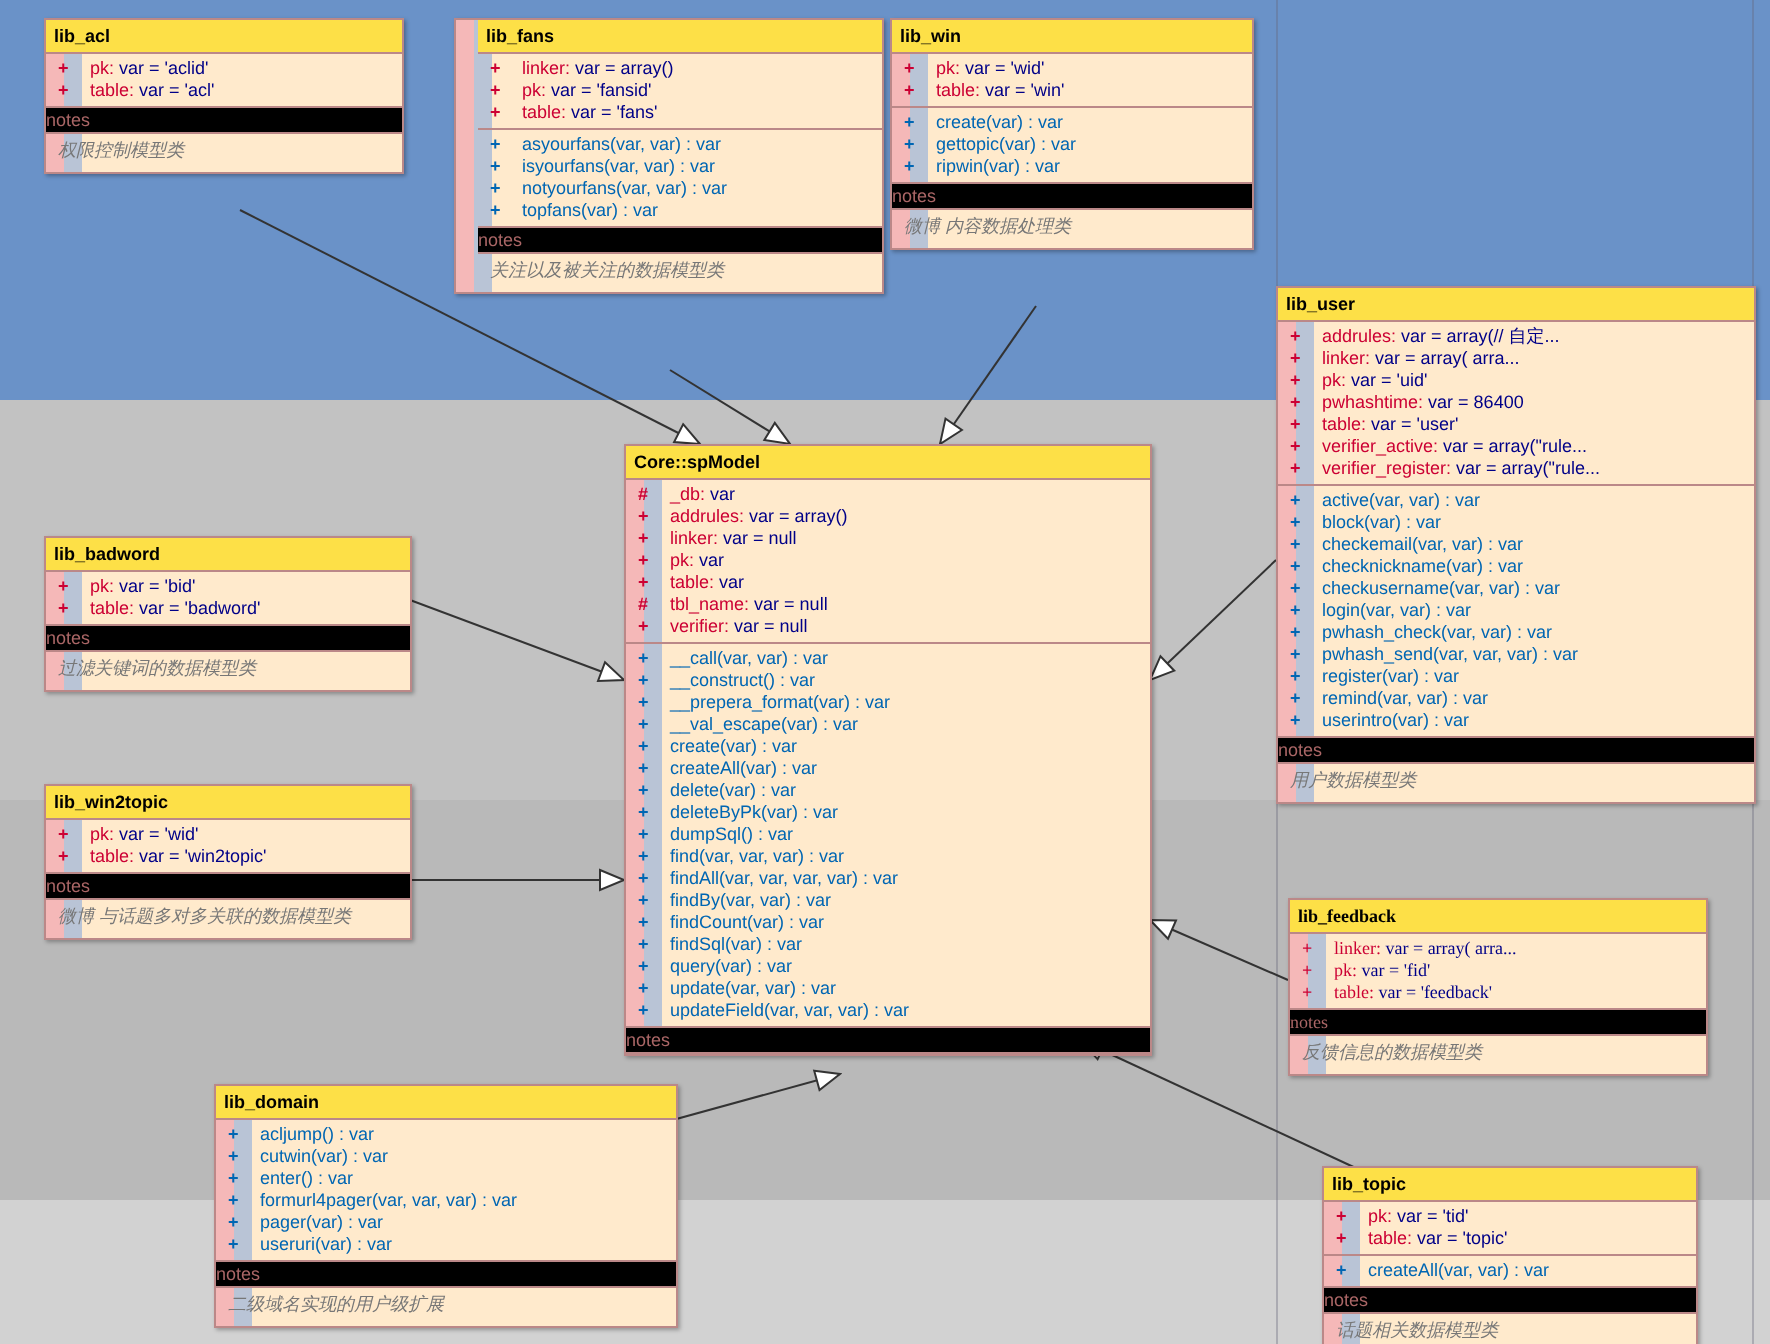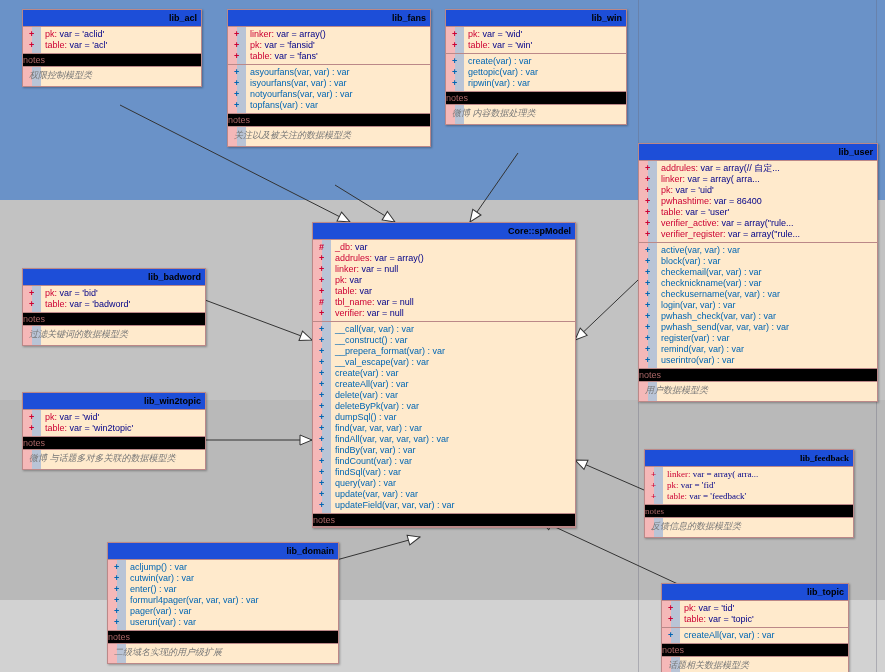--- a/index.html
+++ b/index.html
@@ -5,21 +5,21 @@
 html,body{margin:0;padding:0;font-family:Verdana,sans-serif;font-size:9px;width:885px;height:672px;overflow:hidden}
 .canvas{position:relative;width:885px;height:672px;background:#c5c5c5}
 .band{position:absolute;left:0;width:100%}
 .b1{top:0;height:200px;background:#6a92c8}
 .b2{top:200px;height:200px;background:#c2c2c2}
 .b3{top:400px;height:200px;background:#b9b9b9}
 .b4{top:600px;height:72px;background:#d2d2d2}
 .vline{position:absolute;top:0;bottom:0;width:1px;background:rgba(100,100,120,.35)}
 .box{position:absolute;background:#ffeacc;border:1px solid #b88;box-shadow:1px 1px 2px rgba(0,0,0,.3);z-index:5}
 .stripe{position:absolute;top:0;left:0;bottom:0;width:18px;background:linear-gradient(90deg,#f5b8b8 0,#f5b8b8 9px,#b9c4d6 9px,#b9c4d6 18px);z-index:0}
-.title{position:relative;text-align:right;font-weight:bold;padding:3px 4px;border-bottom:1px solid #b88;background:#1d4ed8}
+.title{position:relative;text-align:left;font-weight:bold;padding:3px 4px;border-bottom:1px solid #b88;background:#fde047}
 .sect{position:relative;border-bottom:1px solid #b88;padding:2px 4px 2px 22px;line-height:11px;z-index:1}
 .row{white-space:nowrap;display:block;position:relative;color:#c03}
 .sign{position:absolute;left:-16px;color:#c03;font-weight:bold}
 .method .sign{color:#0066b3}
 .method{color:#0066b3}
 .attr .nv{color:#c03}
 .type{color:#008}
 .notes-h{position:relative;text-align:left;color:#a66;background:#000000;border-bottom:1px solid #b88;padding:1px 0}
 .notes{position:relative;padding:3px 6px 5px 6px;color:#777;font-style:italic;line-height:11px}
 svg{position:absolute;top:0;left:0;z-index:2;pointer-events:none}
@@ -60,21 +60,21 @@
       <div class="box" style="left: 22px; top: 9px; width: 178px;">
         <div class="stripe"></div>
         <div class="title">lib_acl</div>
         <div class="sect">
           <span class="row attr"><span class="sign">+</span><span class="nv">pk:</span>  <span class="type">var = 'aclid'</span></span>
           <span class="row attr"><span class="sign">+</span><span class="nv">table:</span>  <span class="type">var = 'acl'</span></span>
         </div>
         <div class="notes-h">notes</div>
         <div class="notes">权限控制模型类</div>
       </div>
-      <div class="box" style="left: 227px; top: 9px; width: 202px;">
+      <div class="box" style="left: 227px; top: 9px; width: 202px; padding-left: 11px;">
         <div class="stripe"></div>
         <div class="title">lib_fans</div>
         <div class="sect">
           <span class="row attr"><span class="sign">+</span><span class="nv">linker:</span>  <span class="type">var = array()</span></span>
           <span class="row attr"><span class="sign">+</span><span class="nv">pk:</span>  <span class="type">var = 'fansid'</span></span>
           <span class="row attr"><span class="sign">+</span><span class="nv">table:</span>  <span class="type">var = 'fans'</span></span>
         </div>
         <div class="sect">
           <span class="row method"><span class="sign">+</span>asyourfans(var, var) : var</span>
           <span class="row method"><span class="sign">+</span>isyourfans(var, var) : var</span>

